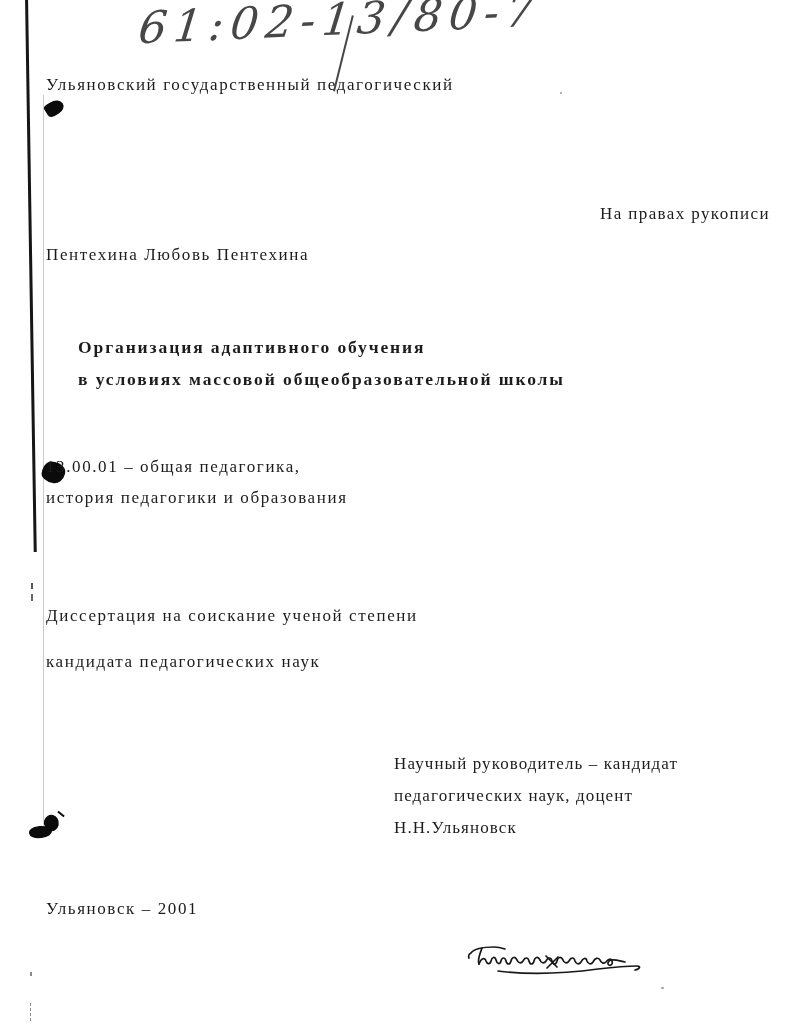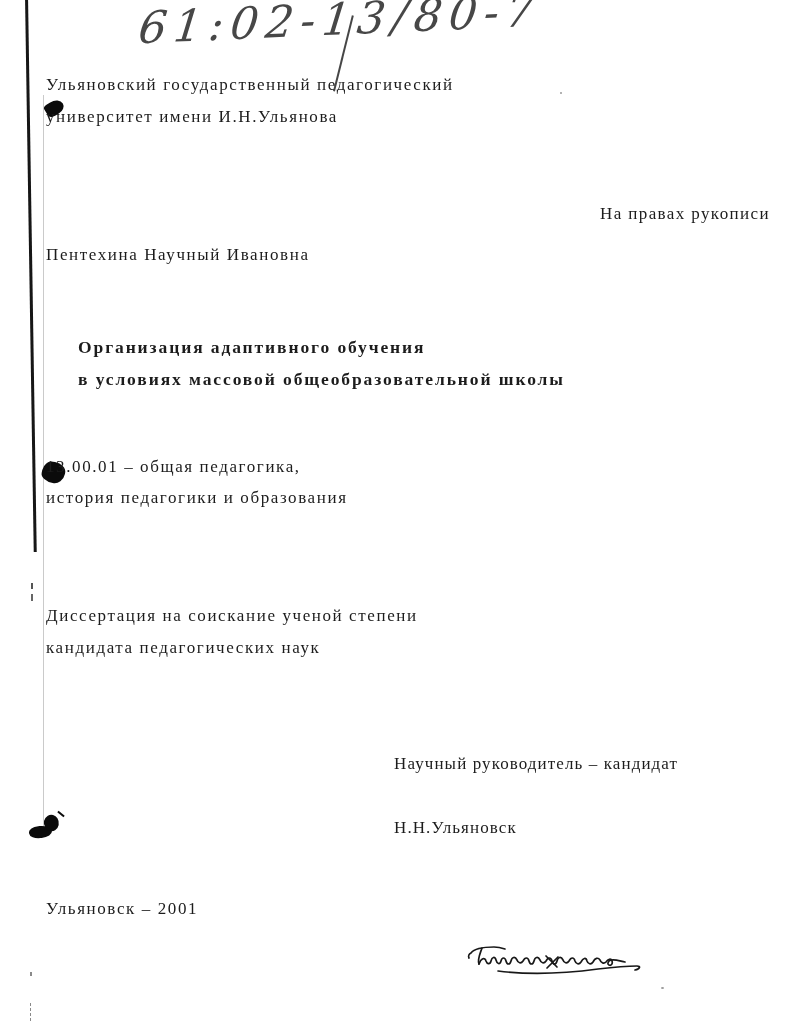--- a/index.html
+++ b/index.html
@@ -87,36 +87,36 @@
   <div class="mark blot blot-3a"></div>
   <div class="mark blot blot-3b"></div>
   <div class="mark blot-3c"></div>
   <div class="mark stray-stroke"></div>
   <div class="mark speck speck-1"></div>
   <div class="mark speck speck-2"></div>
 
   <div class="hand-code">61:02-13/80-7</div>
 
   <div class="centered" style="top:75px">Ульяновский государственный педагогический</div>
-  <div class="centered" style="top:107px">университет имени И.Н.Ульянова</div>
 
   <div class="right-note" style="top:160px">На правах рукописи</div>
 
-  <div class="centered" style="top:245px">Пентехина Научный Ивановна</div>
+  <div class="centered" style="top:245px">Пентехина Любовь Пентехина</div>
 
   <div class="centered bold" style="top:337px">Организация адаптивного обучения</div>
   <div class="centered bold" style="top:369px">в условиях массовой общеобразовательной школы</div>
 
   <div class="centered" style="top:457px">13.00.01 – общая педагогика,</div>
   <div class="centered" style="top:488px">история педагогики и образования</div>
 
   <div class="centered" style="top:606px">Диссертация на соискание ученой степени</div>
-  <div class="centered" style="top:638px">кандидата педагогических наук</div>
+  <div class="centered" style="top:652px">кандидата педагогических наук</div>
 
   <div class="left-block" style="top:754px">Научный руководитель – кандидат</div>
+  <div class="left-block" style="top:786px">педагогических наук, доцент</div>
   <div class="left-block" style="top:818px">Н.Н.Ульяновск</div>
 
   <div class="centered" style="top:899px">Ульяновск – 2001</div>
 
   <div class="signature">
     <span class="sr-only">Пентехина</span>
     <svg viewBox="0 0 188 52" fill="none" stroke="#181818" stroke-width="1.7" stroke-linecap="round">
       <path d="M11 17 C14 13 24 11 34 11 C38 11 42 12 45 13 M11 17 C9 18 8 20 9 22"></path>
       <path d="M22 12 C20 18 17 24 19 28"></path>
       <path d="M19 28 C21 22 25 21 26 25 C27 28 30 29 31 25 C32 21 35 20 36 24

